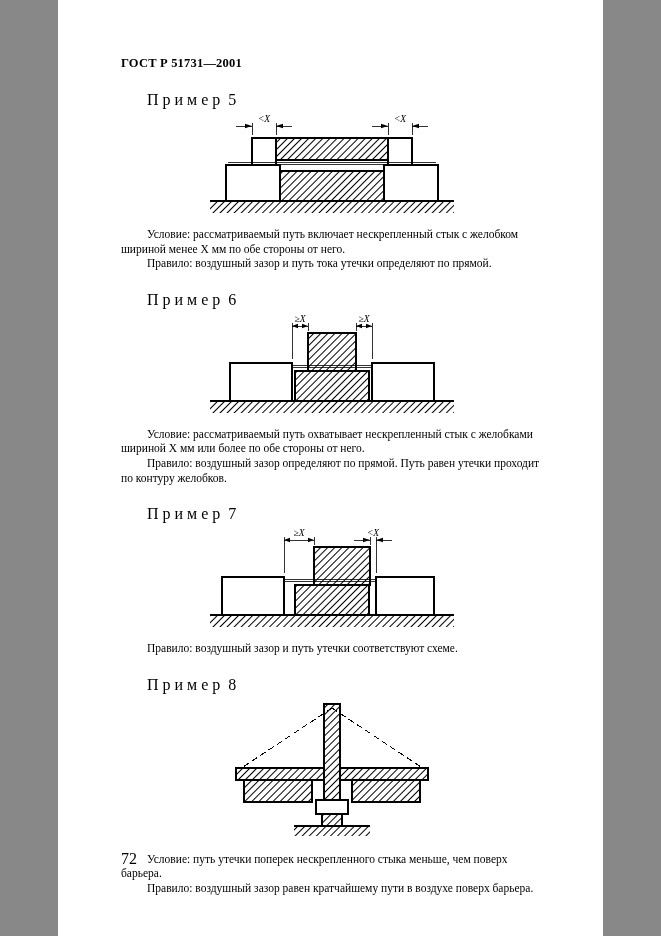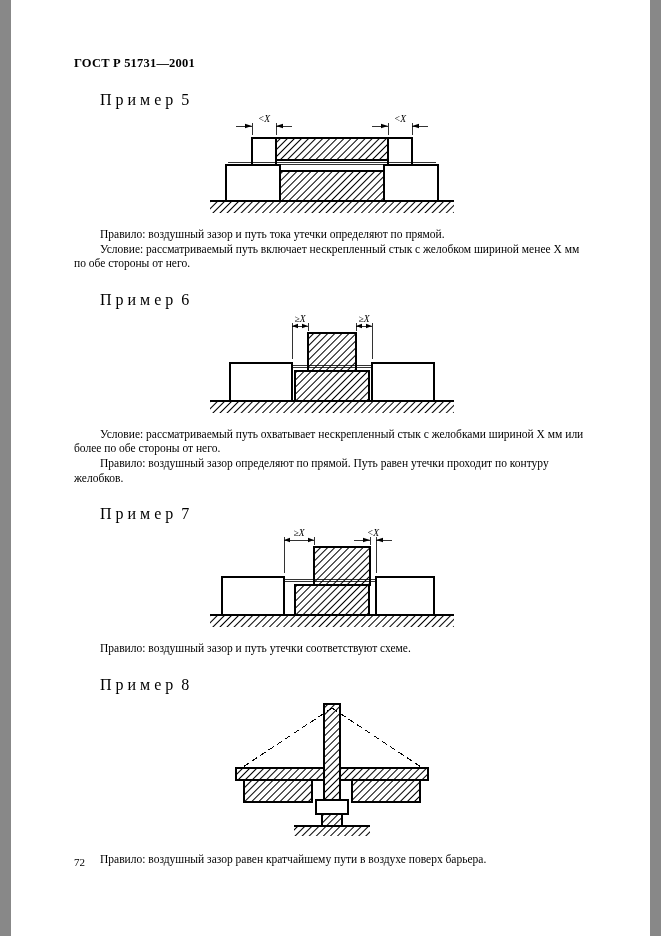--- a/index.html
+++ b/index.html
@@ -1,32 +1,32 @@
 <!DOCTYPE html>
 <html><head>
 <meta charset="utf-8">
 <style>
   * { margin:0; padding:0; box-sizing:border-box; }
   html,body { background:#888; }
   body { display:flex; justify-content:center; }
   .page {
-    width:639px; height:936px; background:#ffffff; position:relative;
+    width:545px; height:936px; background:#ffffff; position:relative;
     font-family:"Liberation Serif", serif; color:#000;
     padding:56px 60px 0 63px;
   }
   .doc-header { font-weight:bold; font-size:12.5px; letter-spacing:0.2px; }
   .example-label { font-size:16px; margin:20px 0 0 26px; white-space:pre; }
   .figure { text-align:center; margin-top:4px; }
   .figure svg { display:inline-block; }
   p.body-text {
     font-size:11.5px; line-height:1.27; text-indent:26px; margin-top:10px;
     text-align:left;
   }
   p.body-text + p.body-text { margin-top:0; }
-  .page-number { position:absolute; left:63px; bottom:68px; font-size:11px; }
+  .page-number { position:absolute; left:63px; bottom:68px; font-size:16px; }
   svg line, svg rect, svg polyline { shape-rendering:crispEdges; }
   .dim-text { font-size:9.5px; font-style:italic; font-family:"Liberation Serif", serif; }
 </style>
 </head>
 <body>
 
 <div class="page">
 
   <div class="doc-header">ГОСТ Р 51731—2001</div>
 
@@ -66,22 +66,22 @@
           <line x1="196" y1="22" x2="196" y2="10"></line>
           <line x1="220" y1="22" x2="220" y2="10"></line>
           <line x1="180" y1="13" x2="196" y2="13"></line>
           <line x1="220" y1="13" x2="236" y2="13"></line>
           <polygon points="196,13 189,10.8 189,15.2" fill="#000" stroke="none"></polygon>
           <polygon points="220,13 227,10.8 227,15.2" fill="#000" stroke="none"></polygon>
           <text class="dim-text" x="208" y="9" text-anchor="middle" stroke="none">&lt;X</text>
         </g>
       </svg>
     </div>
+    <p class="body-text">Условие: рассматриваемый путь включает нескрепленный стык с желобком шириной менее X мм по обе стороны от него.</p>
     <p class="body-text">Правило: воздушный зазор и путь тока утечки определяют по прямой.</p>
-    <p class="body-text">Условие: рассматриваемый путь включает нескрепленный стык с желобком шириной менее X мм по обе стороны от него.</p>
   </section>
 
   <section>
     <div class="example-label">П р и м е р  6</div>
     <div class="figure">
       <svg width="280" height="100" viewBox="0 0 280 100">
         <defs>
           <pattern id="ph6" patternUnits="userSpaceOnUse" width="5" height="5" patternTransform="rotate(45)">
             <line x1="0" y1="0" x2="0" y2="5" stroke="#000" stroke-width="1"></line>
           </pattern>
@@ -182,18 +182,19 @@
         <rect x="52" y="82" width="68" height="22" fill="url(#ph8)" stroke="#000" stroke-width="1.1"></rect>
         <rect x="160" y="82" width="68" height="22" fill="url(#ph8)" stroke="#000" stroke-width="1.1"></rect>
         <rect x="124" y="102" width="32" height="14" fill="#fff" stroke="#000" stroke-width="1.1"></rect>
         <rect x="130" y="116" width="20" height="12" fill="url(#ph8)" stroke="#000" stroke-width="1.1"></rect>
         <g>
           <rect x="102" y="128" width="76" height="10" fill="url(#ph8)"></rect>
           <line x1="102" y1="128" x2="178" y2="128" stroke="#000" stroke-width="1.5"></line>
         </g>
       </svg>
     </div>
+    <p class="body-text">Условие: путь утечки поперек нескрепленного стыка меньше, чем поверх барьера.</p>
     <p class="body-text">Правило: воздушный зазор равен кратчайшему пути в воздухе поверх барьера.</p>
   </section>
 
   <div class="page-number">72</div>
 
 </div>
 
 </body></html>

